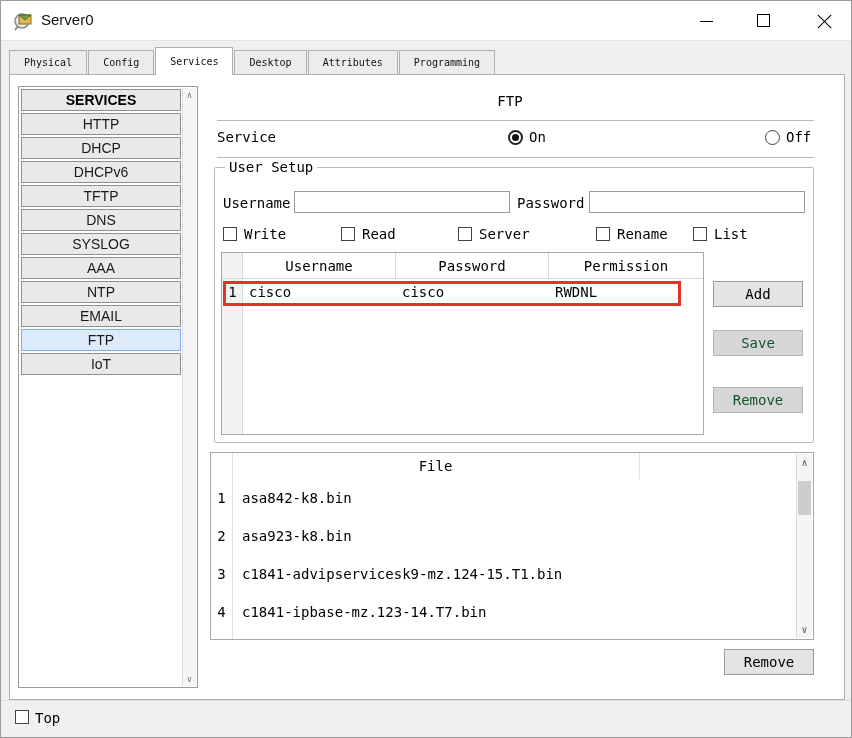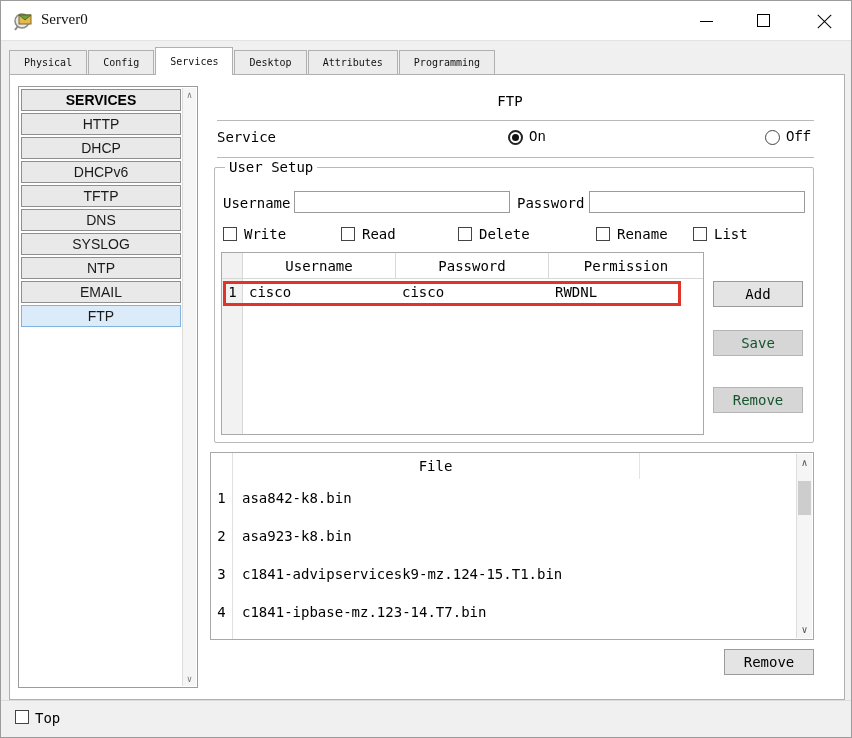--- a/index.html
+++ b/index.html
@@ -6,21 +6,21 @@
   html,body { background:#cfcfcf; }
   .window {
     position:relative; width:852px; height:738px;
     background:#f0f0f0; border:1px solid #9b9b9b;
     font-family:"DejaVu Sans Mono", monospace; font-size:13px; color:#000;
     overflow:hidden;
   }
   
   .titlebar { position:absolute; left:0; top:0; width:100%; height:40px; background:#ffffff; border-bottom:1px solid #e3e3e3; }
   .app-icon { position:absolute; left:12px; top:9px; width:22px; height:22px; }
-  .title-text { position:absolute; left:40px; top:10px; font-family:Liberation Serif, serif; font-size:15px; color:#111; }
+  .title-text { position:absolute; left:40px; top:10px; font-family:Liberation Sans, sans-serif; font-size:15px; color:#111; }
   .win-btn { position:absolute; top:0; width:46px; height:40px; cursor:default; }
   .win-btn.min { left:682px; } .win-btn.max { left:740px; } .win-btn.close { left:798px; width:54px; }
   .glyph-min { position:absolute; left:17px; top:20px; width:13px; height:0; border-top:1px solid #000; }
   .glyph-max { position:absolute; left:16px; top:13px; width:13px; height:13px; border:1px solid #000; background:#fff; }
   .glyph-close-a,.glyph-close-b { position:absolute; left:18px; top:12px; width:16px; height:16px; }
   .glyph-close-a::before, .glyph-close-a::after {
     content:""; position:absolute; left:7px; top:-1px; width:1px; height:19px; background:#000;
   }
   .glyph-close-a::before { transform:rotate(45deg); }
   .glyph-close-a::after { transform:rotate(-45deg); }
@@ -52,21 +52,21 @@
   
   .ftp-title { position:absolute; left:200px; top:18px; width:600px; text-align:center; font-size:14px; }
   .hrule { position:absolute; left:207px; width:597px; height:0; border-top:1px solid #b9b9b9; }
   .hr1 { top:45px; } .hr2 { top:82px; }
   .service-label { position:absolute; left:207px; top:54px; font-size:14px; }
   .radio { width:15px; height:15px; border:1px solid #444; border-radius:50%; background:#fff; display:inline-block; position:relative; vertical-align:middle; }
   .radio.checked { border:2px solid #222; }
   .radio.checked::after { content:""; position:absolute; left:2px; top:2px; width:7px; height:7px; border-radius:50%; background:#111; }
   .radio-group { position:absolute; top:53px; font-size:14px; }
   .radio-on { left:498px; } .radio-off { left:755px; }
-  .radio-group span.lbl { margin-left:6px; vertical-align:middle;font-family:Liberation Mono, monospace; }
+  .radio-group span.lbl { margin-left:6px; vertical-align:middle; }
   
   .fset { position:absolute; left:204px; top:92px; width:600px; height:276px; border:1px solid #b9b9b9; border-radius:2px; }
   .fset-legend { position:absolute; left:10px; top:-9px; background:#ffffff; padding:0 4px; font-size:14px; }
   .fl { position:absolute; font-size:14px; }
   .ti { position:absolute; height:22px; background:#fff; border:1px solid #9b9b9b; font:13px "DejaVu Sans Mono", monospace; padding:0 4px; }
   .u-label { left:8px; top:27px; } .u-input { left:79px; top:23px; width:216px; }
   .p-label { left:302px; top:27px; } .p-input { left:374px; top:23px; width:216px; }
   .cb { width:14px; height:14px; border:1px solid #444; background:#fff; display:inline-block; vertical-align:middle; }
   .cb-item { position:absolute; top:57px; font-size:14px; }
   .cb-item span.lbl { margin-left:7px; vertical-align:middle; }
@@ -143,23 +143,25 @@
 
     <div class="sidebar">
       <div class="side-list">
         <div class="side-btn header">SERVICES</div>
         <div class="side-btn">HTTP</div>
         <div class="side-btn">DHCP</div>
         <div class="side-btn">DHCPv6</div>
         <div class="side-btn">TFTP</div>
         <div class="side-btn">DNS</div>
         <div class="side-btn">SYSLOG</div>
+        <div class="side-btn">AAA</div>
         <div class="side-btn">NTP</div>
         <div class="side-btn">EMAIL</div>
         <div class="side-btn selected">FTP</div>
+        <div class="side-btn">IoT</div>
       </div>
       <div class="side-scroll">
         <div class="arrow up">∧</div>
         <div class="arrow down">∨</div>
       </div>
     </div>
 
     <div class="ftp-title">FTP</div>
     <div class="hrule hr1"></div>
     <div class="service-label">Service</div>
@@ -179,21 +181,21 @@
       <div class="fl p-label">Password</div>
       <input class="ti p-input" value="" style="">
 
       <div class="cb-item" style="left:8px;">
         <span class="cb"></span><span class="lbl">Write</span>
       </div>
       <div class="cb-item" style="left:126px;">
         <span class="cb"></span><span class="lbl">Read</span>
       </div>
       <div class="cb-item" style="left:243px;">
-        <span class="cb"></span><span class="lbl">Delete</span>
+        <span class="cb"></span><span class="lbl">Server</span>
       </div>
       <div class="cb-item" style="left:361px;padding-left:20px;">
         <span class="cb"></span><span class="lbl">Rename</span>
       </div>
       <div class="cb-item" style="left:478px;">
         <span class="cb"></span><span class="lbl">List</span>
       </div>
 
       <div class="utable">
         <div class="gutter"></div>

